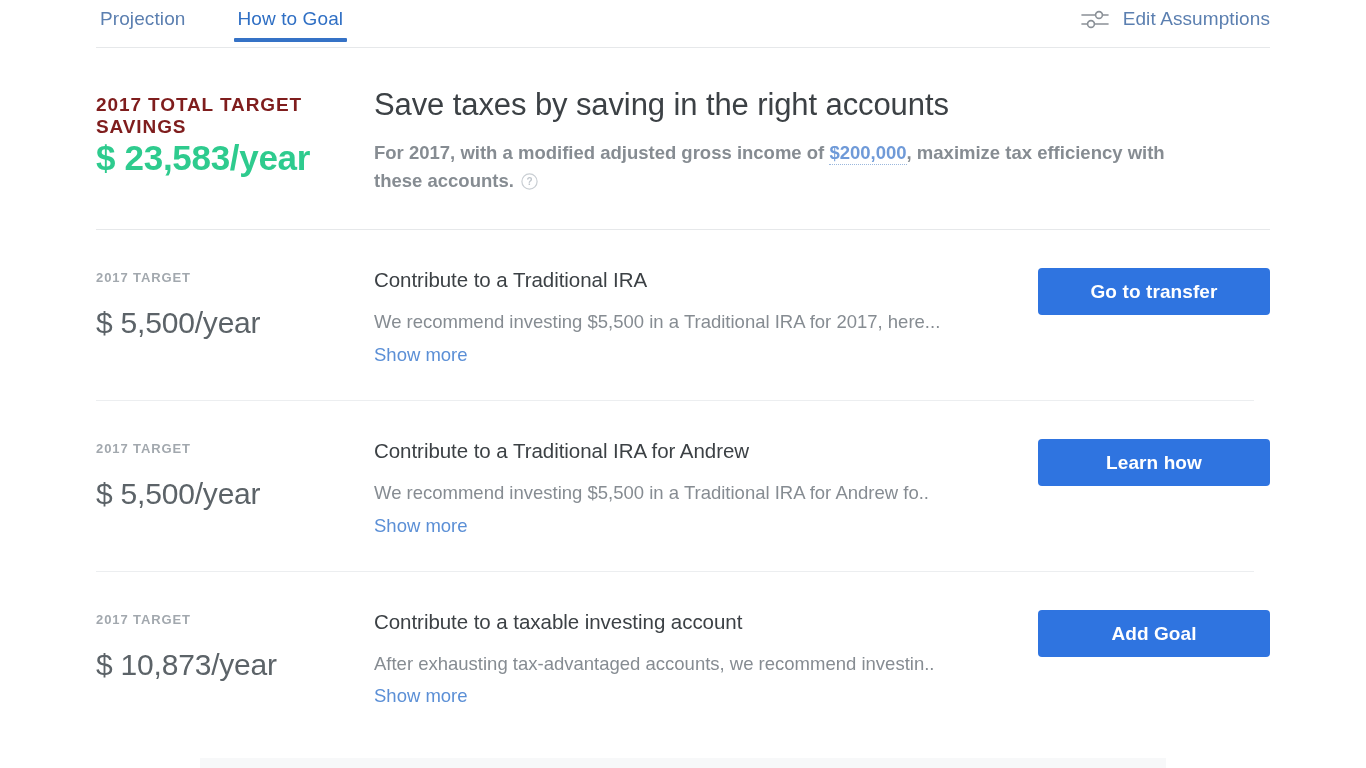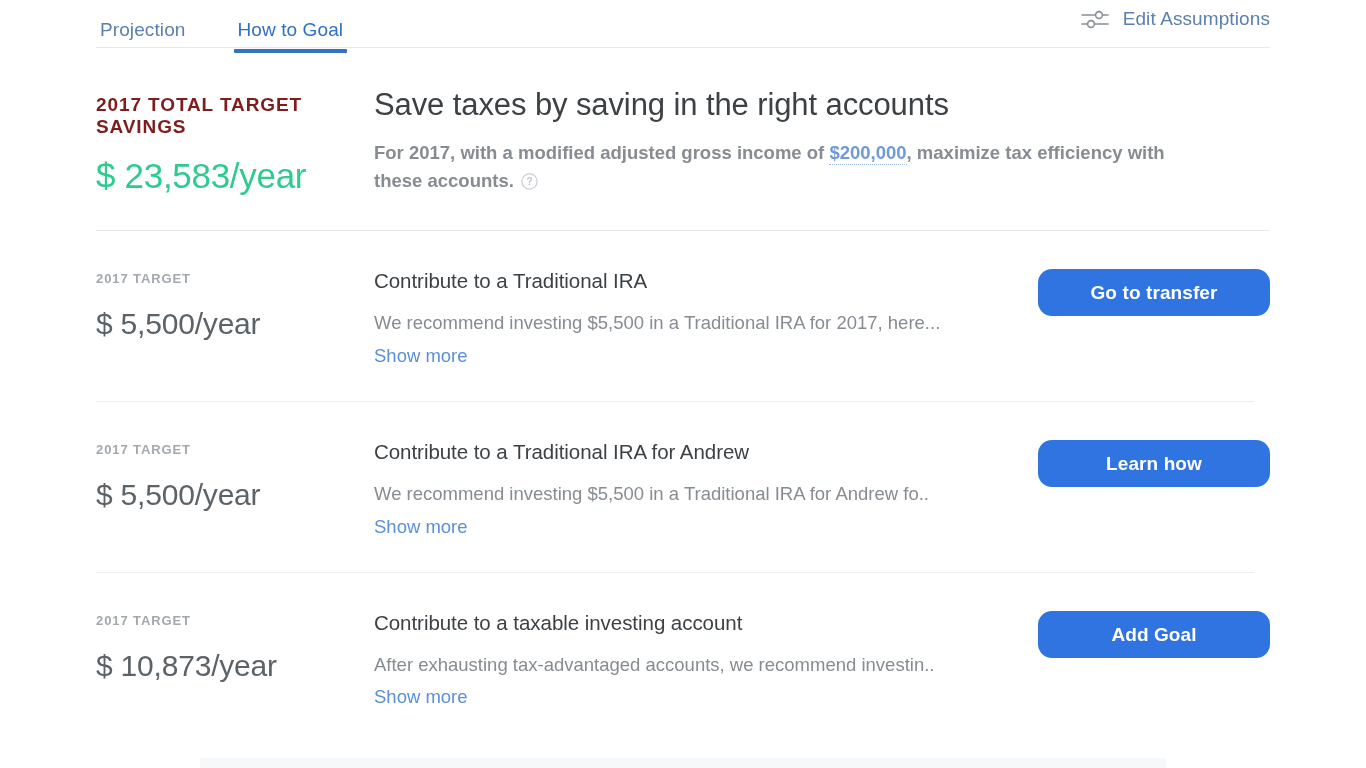--- a/index.html
+++ b/index.html
@@ -10,21 +10,21 @@
     overflow:hidden;
   }
 
   
   .tabbar{
     position:relative;
     height:48px;
     display:flex;
     align-items:flex-start;
     padding-left:96px;
-    padding-top:19px;
+    padding-top:8px;
   }
   .tabbar::after{
     content:"";
     position:absolute;
     left:96px; right:96px; bottom:0;
     height:1px;
     background:#e6e8ea;
   }
   .tab{
     position:relative;
@@ -70,23 +70,22 @@
   }
   .hero-left{ width:278px; flex:0 0 278px; padding-top:8px;}
   .eyebrow{
     font-size:19px;
     font-weight:bold;
     letter-spacing:.9px;
     color:#7f1d1d;
     text-transform:uppercase;
   }
   .hero-amount{
-    margin-top:18px;
     font-size:35px;
-    font-weight:normal;
+    font-weight:bold;
     color:#2ecb8e;
     letter-spacing:-.3px;
     white-space:nowrap;
   }
   .hero-right{ flex:1; padding-top:0; }
   .hero-title{
     font-size:31px;
     color:#3c4145;
     font-weight:normal;
     letter-spacing:-.1px;
@@ -180,21 +179,21 @@
     display:block;
     width:232px;
     height:47px;
     line-height:47px;
     text-align:center;
     background:#2f74e0;
     color:#ffffff;
     font-size:19px;
     font-weight:bold;
     border:none;
-    border-radius:14px;
+    border-radius:4px;
     cursor:pointer;
     letter-spacing:.1px;
     font-family:"Liberation Sans", sans-serif;
   }
 
   .bottom-band{
     position:absolute;
     left:200px; right:200px;
     bottom:0;
     height:10px;

